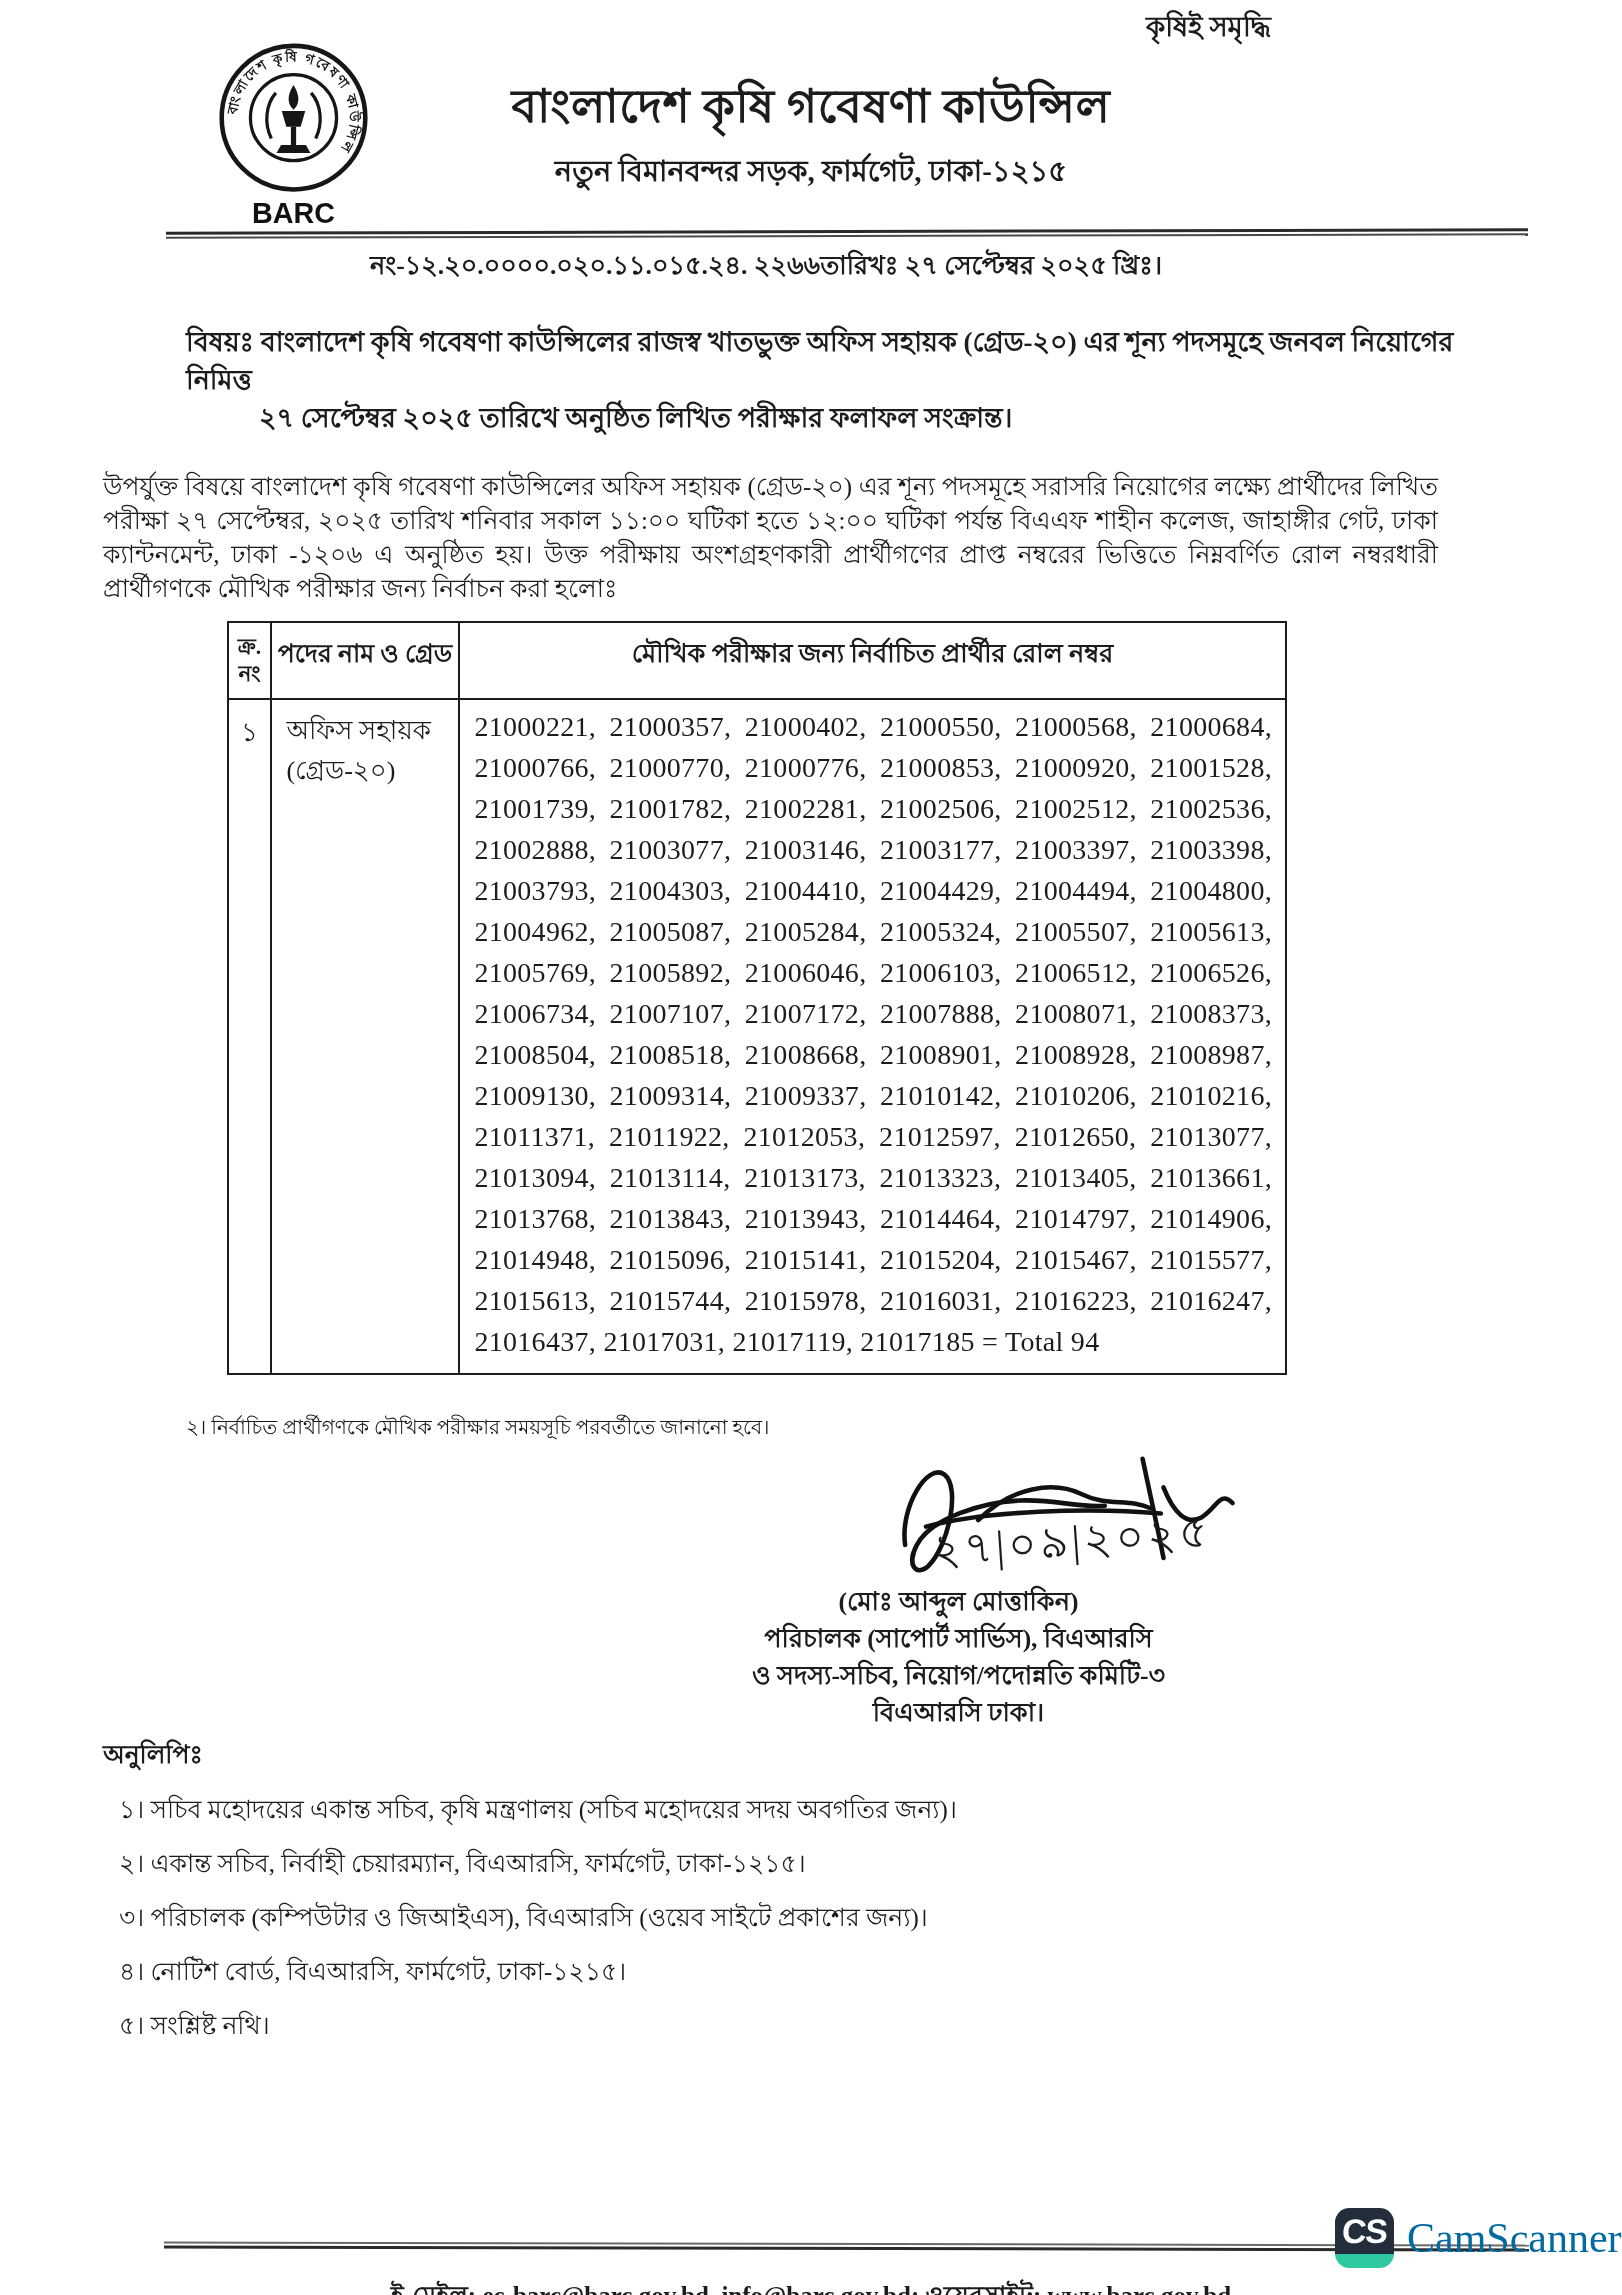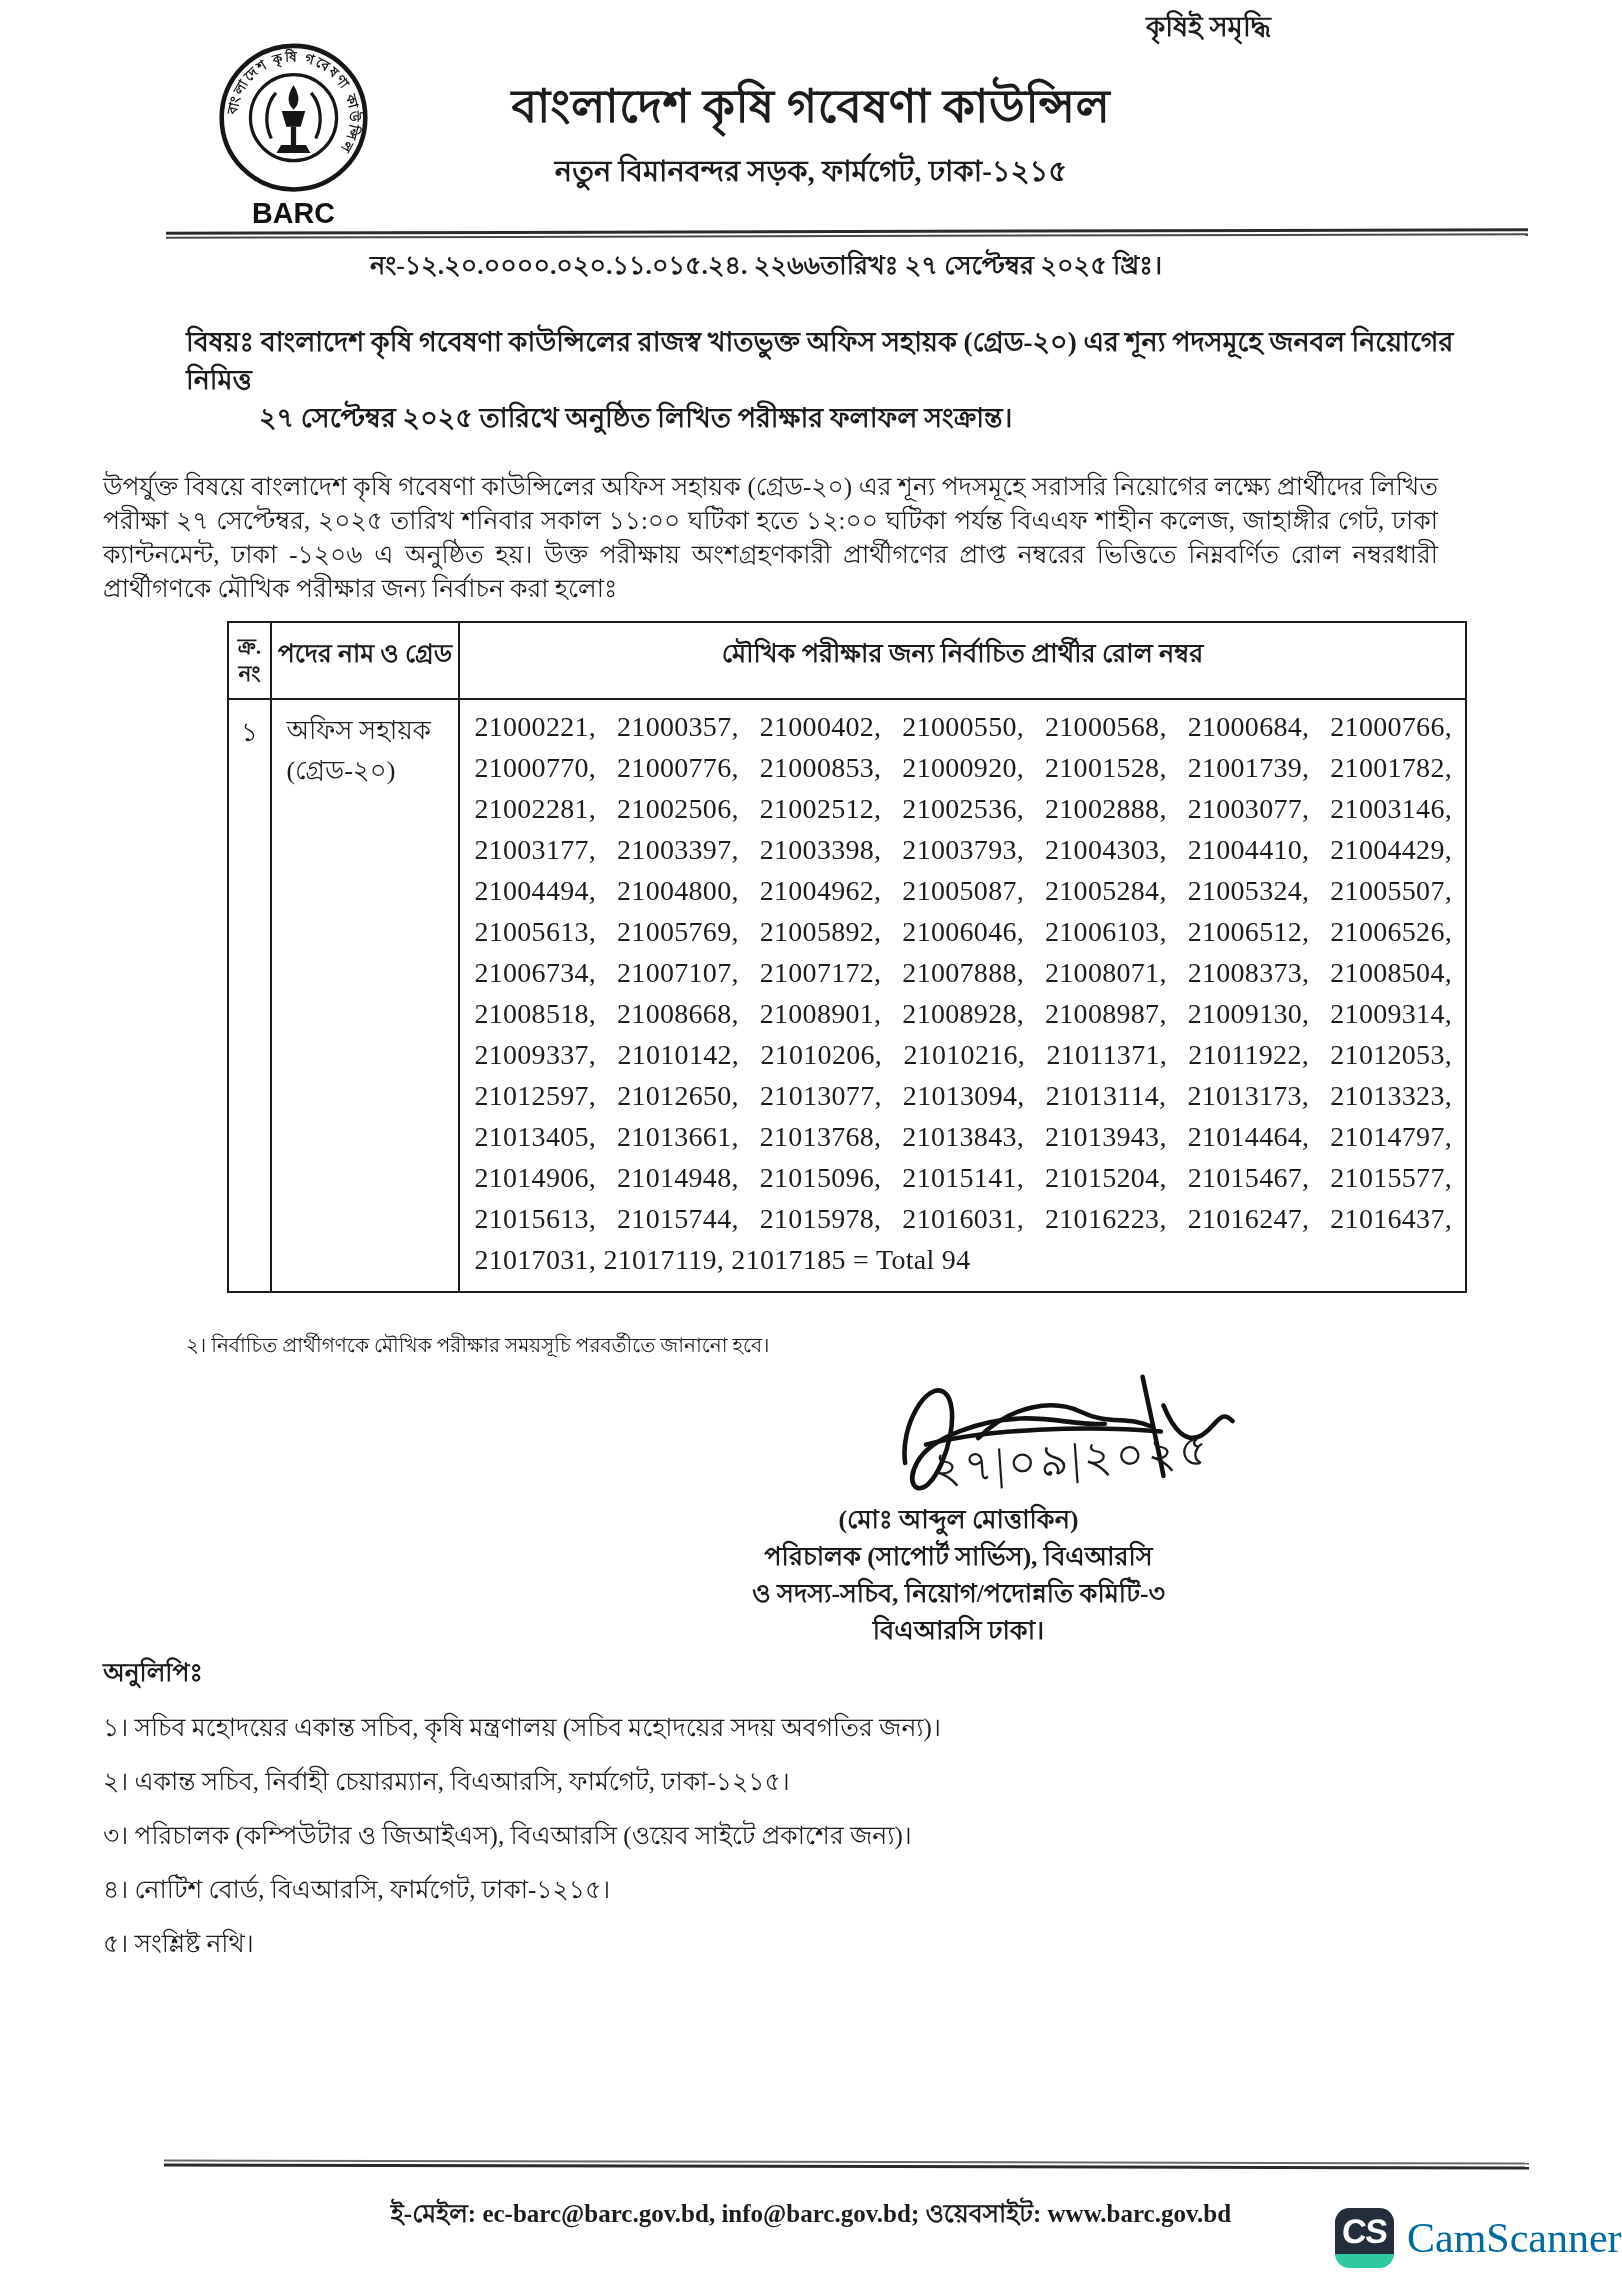--- a/index.html
+++ b/index.html
@@ -26,21 +26,21 @@
 
   
   .subject { margin:34px 154px 0 186px; font-size:27px; font-weight:bold; line-height:1.42; }
   .subject-line2 { margin-left:73px; }
 
   
   .body-par { margin:32px 184px 0 103px; font-size:25px; line-height:34px;
               text-align:justify; font-weight:500; }
 
   
-  table.results { margin:15.7px 0 0 227px; width:1240px; border-collapse:collapse; }
+  table.results { margin:15.7px 0 0 227px; width:1060px; border-collapse:collapse; }
   table.results th, table.results td { border:2px solid #1c1c1c; vertical-align:top; }
   table.results { border:2.6px solid #1c1c1c; }
   th.h-serial { width:43px; font-size:21.6px; font-weight:bold; line-height:1.25; padding:10.5px 1.3px; }
   th.h-post   { width:188px; font-size:25px; font-weight:bold; padding:10.5px 3.9px; vertical-align:middle; }
   th.h-rolls  { font-size:25.5px; font-weight:bold; padding:10.5px 6.5px; vertical-align:middle; }
   td.c-serial { text-align:center; font-size:26px; padding-top:11.8px; }
   td.c-post   { font-size:26px; padding:10.5px 2.6px 0 14.4px; line-height:1.55; }
   td.c-rolls  { font-size:28px; line-height:41px; padding:5.2px 13px 11.8px 14.4px;
                 text-align:justify; letter-spacing:0.3px; }
 
@@ -51,21 +51,21 @@
   .sig-block { position:relative; margin-left:687px; width:543px; height:283px; margin-top:2.6px; }
   .sig-scribble { position:absolute; left:193px; top:-1.3px; }
   .sig-date { position:absolute; left:245px; top:60px; font-size:44px; font-weight:500;
               letter-spacing:3.3px; transform:rotate(-4deg); white-space:nowrap; }
   .sig-text { position:absolute; left:0; right:0; top:135px; text-align:center;
               font-size:25.5px; line-height:37px; font-weight:600; }
 
   
   .cc { margin:3.9px 79px 0 103px; font-size:25px; font-weight:500; }
   .cc-heading { font-weight:bold; margin-bottom:11.8px; }
-  .cc-item { margin-bottom:11px; }
+  .cc-item { margin-bottom:11px;margin-left:16px; }
 
   
   .footer { margin-top:194px; }
   .footer-rule { margin-left:164px; width:1365px; height:7.2px;
                  border-top:2px solid #6a6a6a; border-bottom:3.3px solid #2b2b2b;
                  transform:rotate(0.12deg); }
   .footer-line1 { margin-top:17px; text-align:center; font-size:25px; font-weight:bold; }
   .footer-line2 { margin-top:26px; text-align:center; font-size:25px; font-weight:bold; }
 
   

